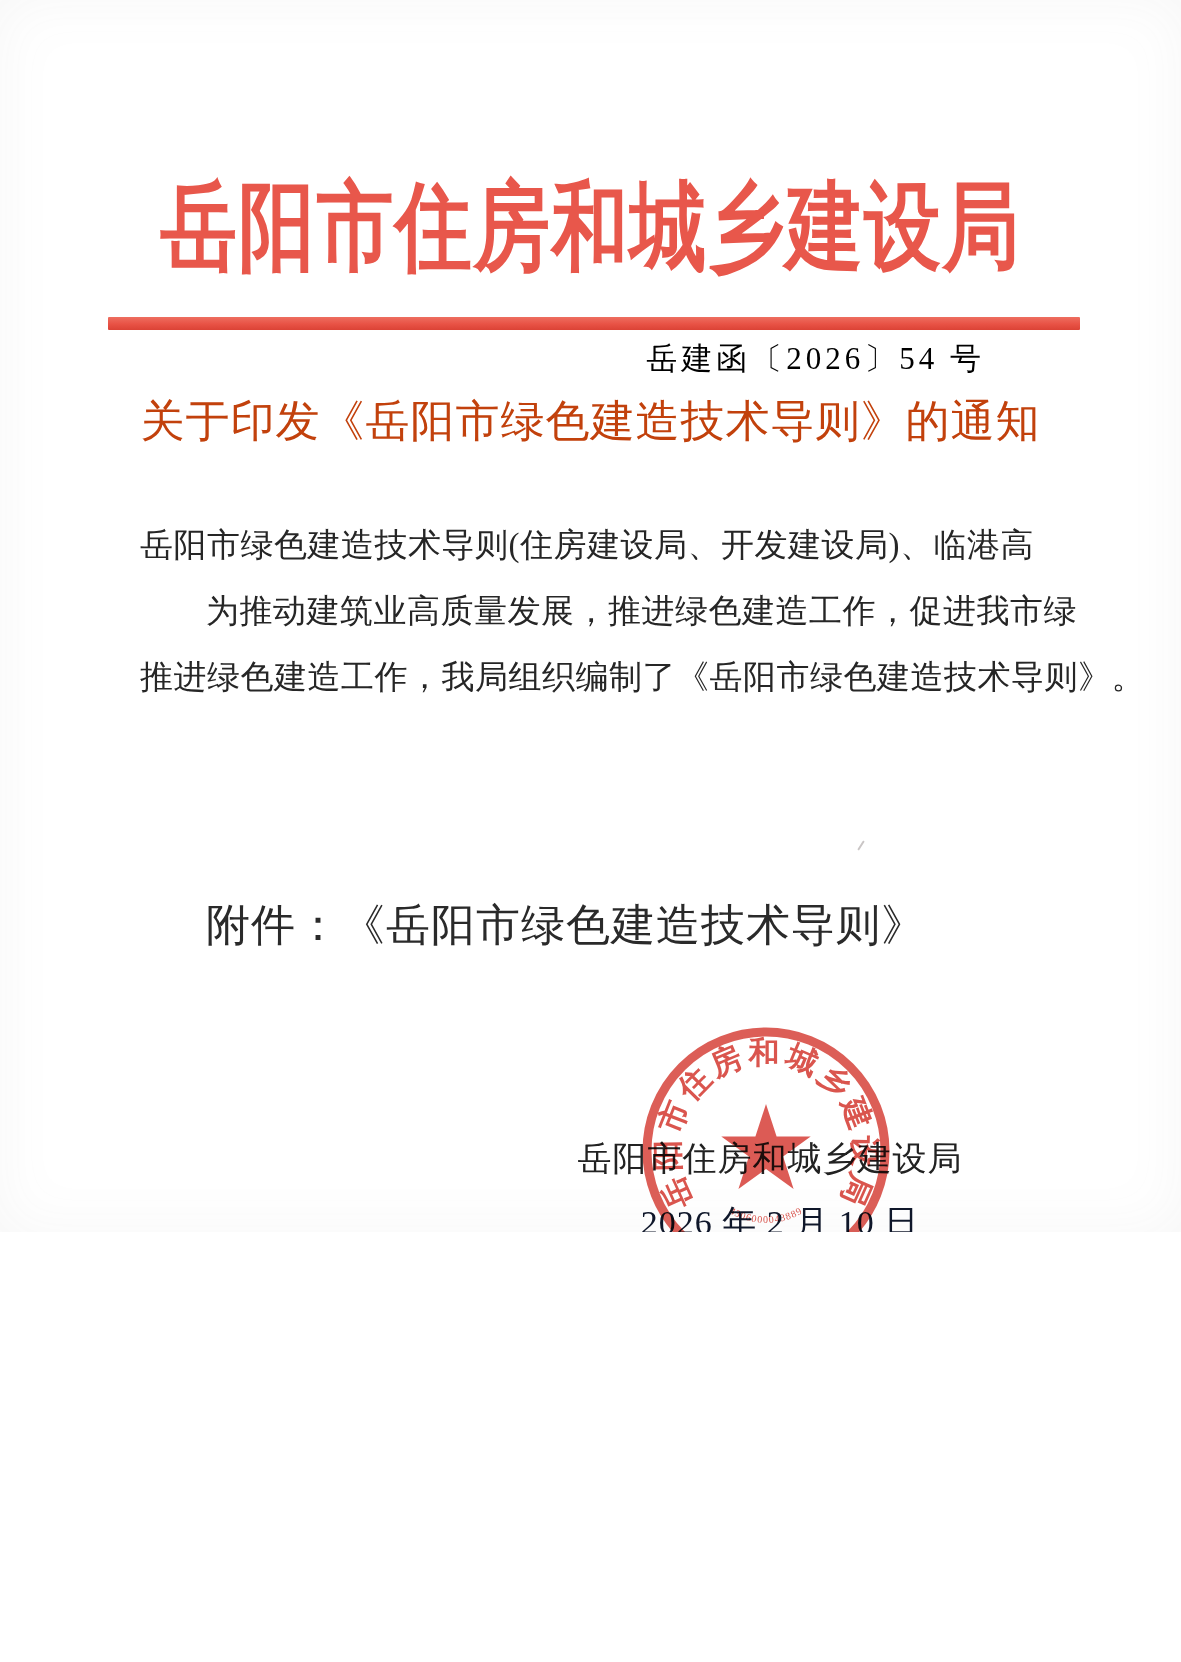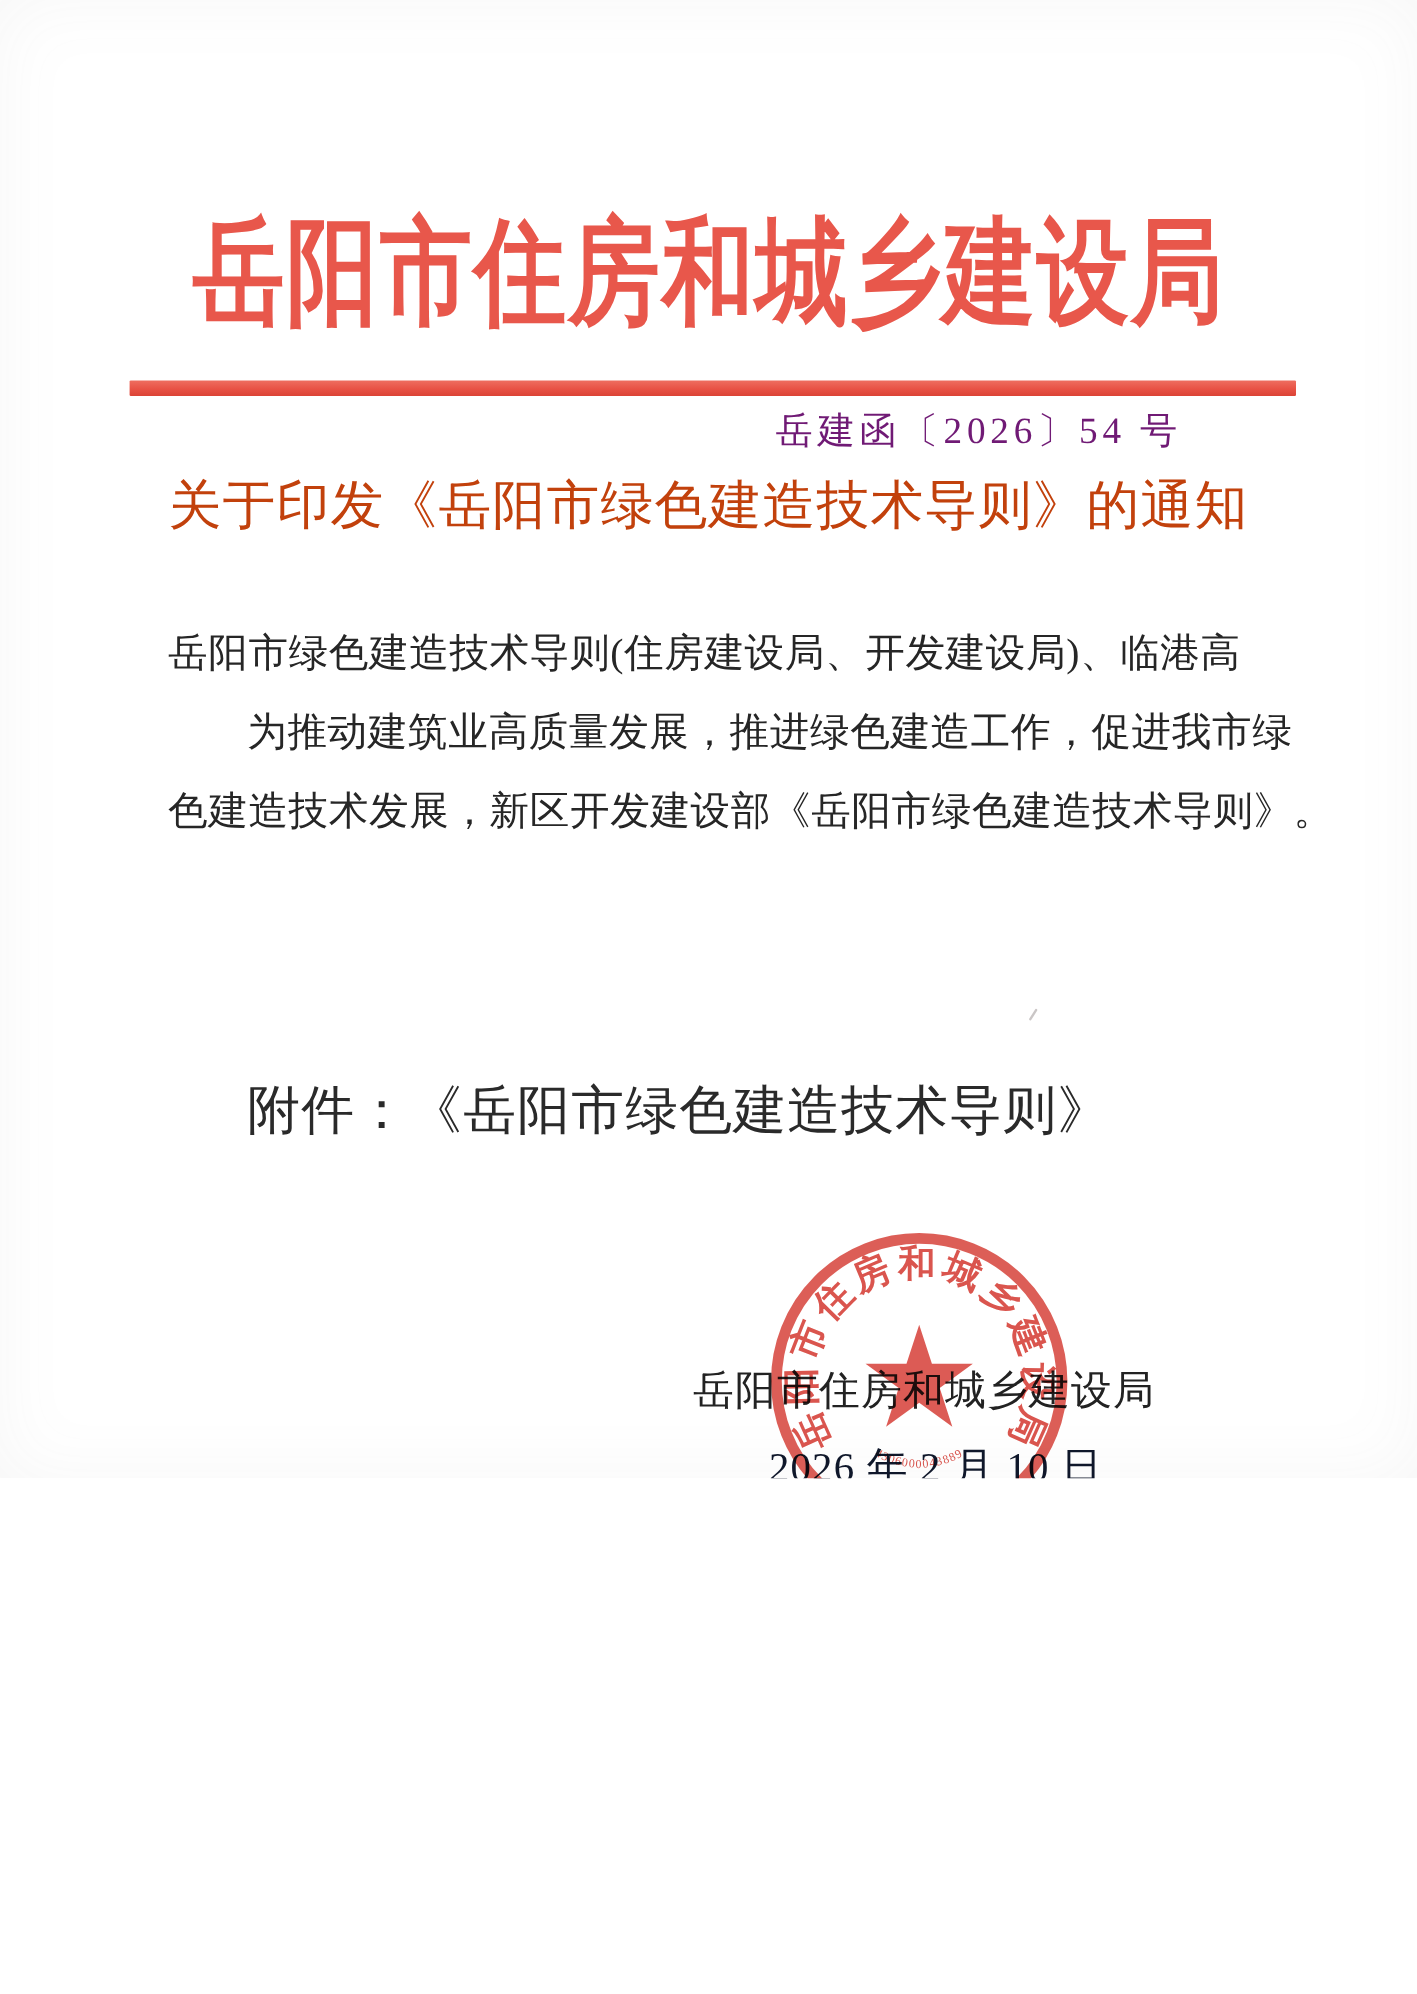--- a/index.html
+++ b/index.html
@@ -31,21 +31,21 @@
   .head-rule {
     position:absolute; top:317px; left:108px;
     width:972px; height:13px;
     background:linear-gradient(180deg,#ee6e60 0%, #e85245 55%, #db4336 100%);
     border-radius:1px;
   }
   
   .doc-number {
     position:absolute; top:338px; right:196px;
     font-size:31px; letter-spacing:4px;
-    color:#701a75;
+    color:#000000;
     white-space:nowrap;
   }
   
   .doc-title {
     position:absolute; top:392px; left:0; width:100%;
     text-align:center;
     font-size:44px; font-weight:normal; letter-spacing:1px;
     color:#c2410c;
     white-space:nowrap;
   }
@@ -120,21 +120,21 @@
   </div>
   <div class="head-rule"></div>
 
   <div class="doc-number">岳建函〔2026〕54 号</div>
 
   <div class="doc-title">关于印发《岳阳市绿色建造技术导则》的通知</div>
 
   <div class="body-text">
     <div class="line">岳阳市绿色建造技术导则(住房建设局、开发建设局)、临港高</div>
     <div class="line indent">为推动建筑业高质量发展，推进绿色建造工作，促进我市绿</div>
-    <div class="line">色建造技术发展，新区开发建设部《岳阳市绿色建造技术导则》。</div>
+    <div class="line">推进绿色建造工作，我局组织编制了《岳阳市绿色建造技术导则》。</div>
   </div>
 
   <div class="attachment-line">附件：《岳阳市绿色建造技术导则》</div>
 
   <div class="stray-mark"></div>
 
   <div class="sig-agency">岳阳市住房和城乡建设局</div>
   <div class="sig-date">2026 年 2 月 10 日</div>
 
   <svg class="seal" viewBox="-151 -151 302 302" aria-hidden="true">

